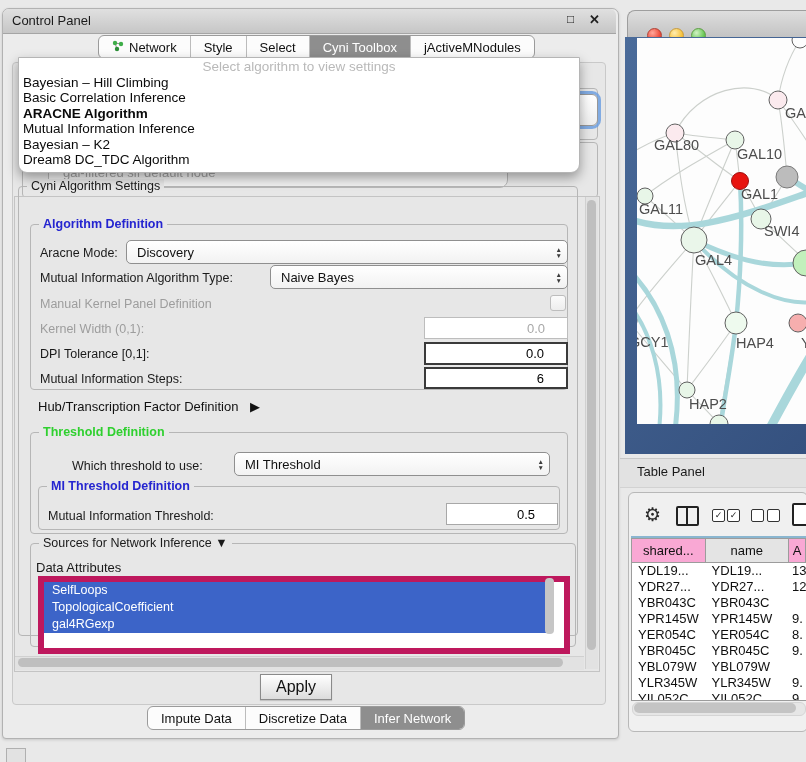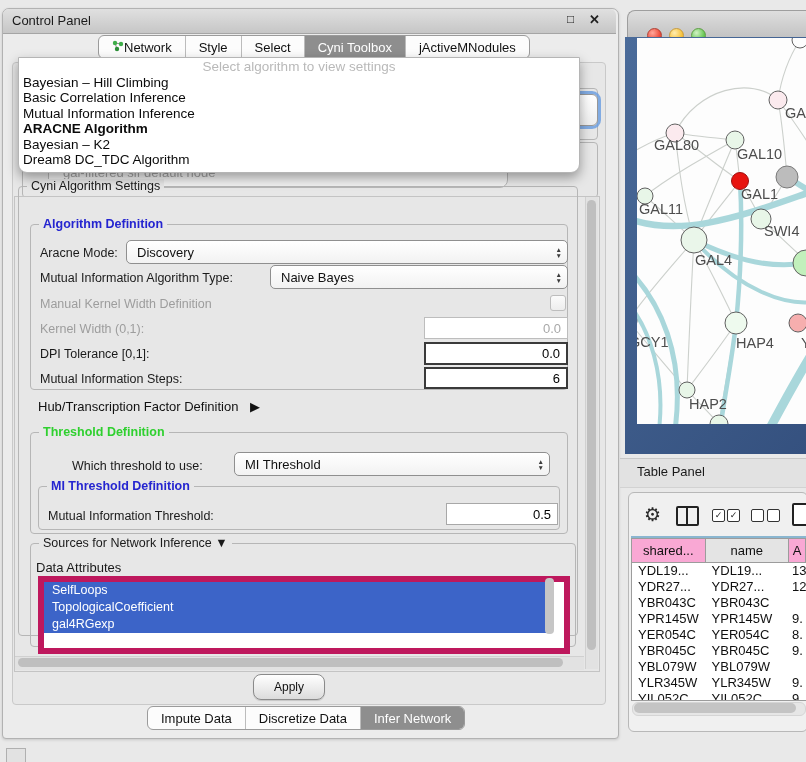--- a/index.html
+++ b/index.html
@@ -6,21 +6,21 @@
   body{width:806px;height:762px;background:#e9e9e9;font-family:"Liberation Sans",sans-serif;position:relative;overflow:hidden}
   .abs{position:absolute}
   
   #cp-window{left:2px;top:8px;width:615px;height:729px;background:#ececec;border:1px solid #b2b2b2;border-radius:7px 7px 4px 4px;box-shadow:0 1px 3px rgba(0,0,0,.15)}
   #cp-titlebar{left:3px;top:9px;width:613px;height:24px;background:linear-gradient(#e0e0e0,#c6c6c6);border-bottom:1px solid #a5a5a5;border-radius:6px 6px 0 0}
   #cp-title{left:12px;top:13px;font-size:13px;color:#1a1a1a}
   .tb-ico{font-size:12px;font-weight:bold;color:#222;top:12px}
   #cp-inner{left:12px;top:62px;width:592px;height:641px;background:#e7e7e7;border:1px solid #c9c9c9;border-radius:4px}
   
   .seg{display:flex;background:#fcfcfc;border:1px solid #9b9b9b;border-radius:6px;overflow:hidden;height:22px}
-  .seg-item{display:flex;align-items:center;padding:0 13px;font-size:13px;color:#111;border-left:1px solid #bcbcbc;white-space:nowrap}
+  .seg-item{display:flex;align-items:center;gap:5px;padding:0 13px;font-size:13px;color:#111;border-left:1px solid #bcbcbc;white-space:nowrap}
   .seg-item:first-child{border-left:none}
   .seg-item.active{background:#8e8e8e;color:#fff}
   
   .fieldset{position:absolute;border:1px solid #b6b6b6;border-radius:4px}
   .legend{position:absolute;top:-8px;left:8px;background:#e7e7e7;padding:0 4px;font-size:12.5px;white-space:nowrap}
   .legend.black{color:#1a1a1a}
   .legend.blue{color:#2525d0;font-weight:bold}
   .legend.green{color:#2fd02f;font-weight:bold}
   #ghost-combo{left:562px;top:94px;width:34px;height:30px;border:1px solid #979797;border-radius:6px;background:linear-gradient(#fff,#eee);box-shadow:0 0 0 3px rgba(110,160,225,.85)}
   #net-combo{left:48px;top:156px;width:444px;height:30px;border:1px solid #b8b8b8;border-radius:8px;background:#f1f1f1;display:flex;align-items:center;padding-left:14px;font-size:13px;color:#a2a2a2}
@@ -34,31 +34,31 @@
   .sb-track-v{left:585px;top:197px;width:12px;height:472px;background:#e2e2e2;border-left:1px solid #d0d0d0}
   .sb-thumb-v{left:587px;top:200px;width:9px;height:450px;background:#bfbfbf;border-radius:5px}
   .sb-track-h{left:15px;top:656px;width:569px;height:13px;background:#e2e2e2;border-top:1px solid #d0d0d0}
   .sb-thumb-h{left:18px;top:658px;width:545px;height:9px;background:#bfbfbf;border-radius:5px}
   
   .flabel{position:absolute;font-size:12.5px;font-weight:normal;color:#1a1a1a;white-space:nowrap}
   .flabel.disabled{color:#9d9d9d}
   .plain{position:absolute;font-size:13px;color:#111;white-space:nowrap}
   .combo{position:absolute;background:linear-gradient(#ffffff,#f2f2f2);border:1px solid #8f8f8f;border-radius:5px;font-size:13px;display:flex;align-items:center;padding-left:10px;color:#111;box-sizing:border-box}
   .stepper{position:absolute;right:5px;top:50%;transform:translateY(-50%);display:flex;flex-direction:column;align-items:center;color:#3a3a3a;font-size:6.5px;line-height:5.5px}
-  .tinput{position:absolute;background:#fff;font-size:13px;display:flex;align-items:center;justify-content:flex-end;padding:0 6px;box-sizing:border-box}
+  .tinput{position:absolute;background:#fff;font-size:13px;display:flex;align-items:center;justify-content:flex-end;padding:0 22px;box-sizing:border-box}
   .tinput.disabled{border:1px solid #bdbdbd;color:#a8a8a8}
   .tinput.strong{border:2px solid #3a3a3a;color:#000}
   .tinput.normal{border:1px solid #a8a8a8;color:#000}
   #manual-checkbox{left:550px;top:295px;width:14px;height:14px;border:1px solid #bdbdbd;border-radius:3px;background:linear-gradient(#fbfbfb,#ededed)}
   
   #src-list{left:38px;top:576px;width:520px;height:66px;background:#fff;border:6px solid #be185d;overflow:hidden}
   .src-item{height:17px;line-height:17px;padding-left:8px;font-size:12.5px;color:#fff;background:#3c64c8;width:497px;white-space:nowrap}
   #src-scroll{left:545px;top:578px;width:9px;height:56px;background:#c6c6c6;border-radius:4px}
   
-  #apply-btn{left:253px;top:674px;width:70px;height:24px;border:1px solid #8a8a8a;border-radius:8px;background:linear-gradient(#ffffff,#dcdcdc);display:flex;align-items:center;justify-content:center;font-size:12px;color:#111;box-shadow:0 1px 1px rgba(0,0,0,.15)}
+  #apply-btn{left:260px;top:674px;width:70px;height:24px;border:1px solid #8a8a8a;border-radius:0;background:linear-gradient(#ffffff,#dcdcdc);display:flex;align-items:center;justify-content:center;font-size:16px;color:#111;box-shadow:0 1px 1px rgba(0,0,0,.15)}
   #grip{left:6px;top:748px;width:18px;height:13px;border:1px solid #b0b0b0;background:#e2e2e2}
   
   #nv-titlebar{left:627px;top:10px;width:179px;height:28px;background:linear-gradient(#dedede,#c3c3c3);border:1px solid #9e9e9e;border-right:none;border-radius:8px 0 0 0;box-sizing:border-box}
   .tl{position:absolute;width:13px;height:13px;border-radius:50%;top:17px}
   .tl.red{background:radial-gradient(circle at 35% 30%,#ffa79b,#ee4d3d 60%,#c2392a);border:1px solid #b04033}
   .tl.yellow{background:radial-gradient(circle at 35% 30%,#ffedb0,#f7c33f 60%,#d99e22);border:1px solid #c89c3c}
   .tl.green{background:radial-gradient(circle at 35% 30%,#d2f2c6,#6cc958 60%,#47a335);border:1px solid #5d9e44}
   #nv-frame{left:625px;top:37px;width:181px;height:417px;background:linear-gradient(135deg,#4a6b9a,#35517f)}
   #nv-canvas{left:637px;top:38px;width:169px;height:386px;background:#fdfdfd;overflow:hidden}
   
@@ -120,22 +120,22 @@
 <div class="abs" id="ghost-combo"></div>
 <div class="fieldset" style="left:22px;top:142px;width:574px;height:54px"></div>
 <div class="abs" id="net-combo">
     <span>gal-filtered sif default node</span>
   </div>
 
 <div class="abs" id="dd-popup">
     <div class="dd-item prompt">Select algorithm to view settings</div>
     <div class="dd-item">Bayesian – Hill Climbing</div>
     <div class="dd-item">Basic Correlation Inference</div>
+    <div class="dd-item sel">ARACNE Algorithm</div>
     <div class="dd-item">Mutual Information Inference</div>
-    <div class="dd-item sel">ARACNE Algorithm</div>
     <div class="dd-item">Bayesian – K2</div>
     <div class="dd-item">Dream8 DC_TDC Algorithm</div>
   </div>
 
 <div class="abs" id="scrollpane"></div>
 <div class="abs sb-track-v"></div>
 <div class="abs sb-thumb-v"></div>
 <div class="abs sb-track-h"></div>
 <div class="abs sb-thumb-h"></div>
 
@@ -155,21 +155,21 @@
     </span>
 </div>
 <div class="flabel" style="left:40px;top:271px">Mutual Information Algorithm Type:</div>
 <div class="combo" style="left:270px;top:265px;width:298px;height:24px">
   <span>Naive Bayes</span>
   <span class="stepper">
       <span>▲</span>
       <span>▼</span>
     </span>
 </div>
-<div class="flabel disabled" style="left:40px;top:297px">Manual Kernel Width Definition</div>
+<div class="flabel disabled" style="left:40px;top:297px">Manual Kernel Panel Definition</div>
 <div class="abs" id="manual-checkbox"></div>
 <div class="flabel disabled" style="left:40px;top:322px">Kernel Width (0,1):</div>
 <div class="tinput disabled" style="left:424px;top:317px;width:144px;height:22px">0.0</div>
 <div class="flabel" style="left:40px;top:347px">DPI Tolerance [0,1]:</div>
 <div class="tinput strong" style="left:424px;top:342px;width:144px;height:23px">0.0</div>
 <div class="flabel" style="left:40px;top:372px">Mutual Information Steps:</div>
 <div class="tinput strong" style="left:424px;top:367px;width:144px;height:22px">6</div>
 
 <div class="plain" style="left:38px;top:399px">
   <span>Hub/Transcription Factor Definition</span>

